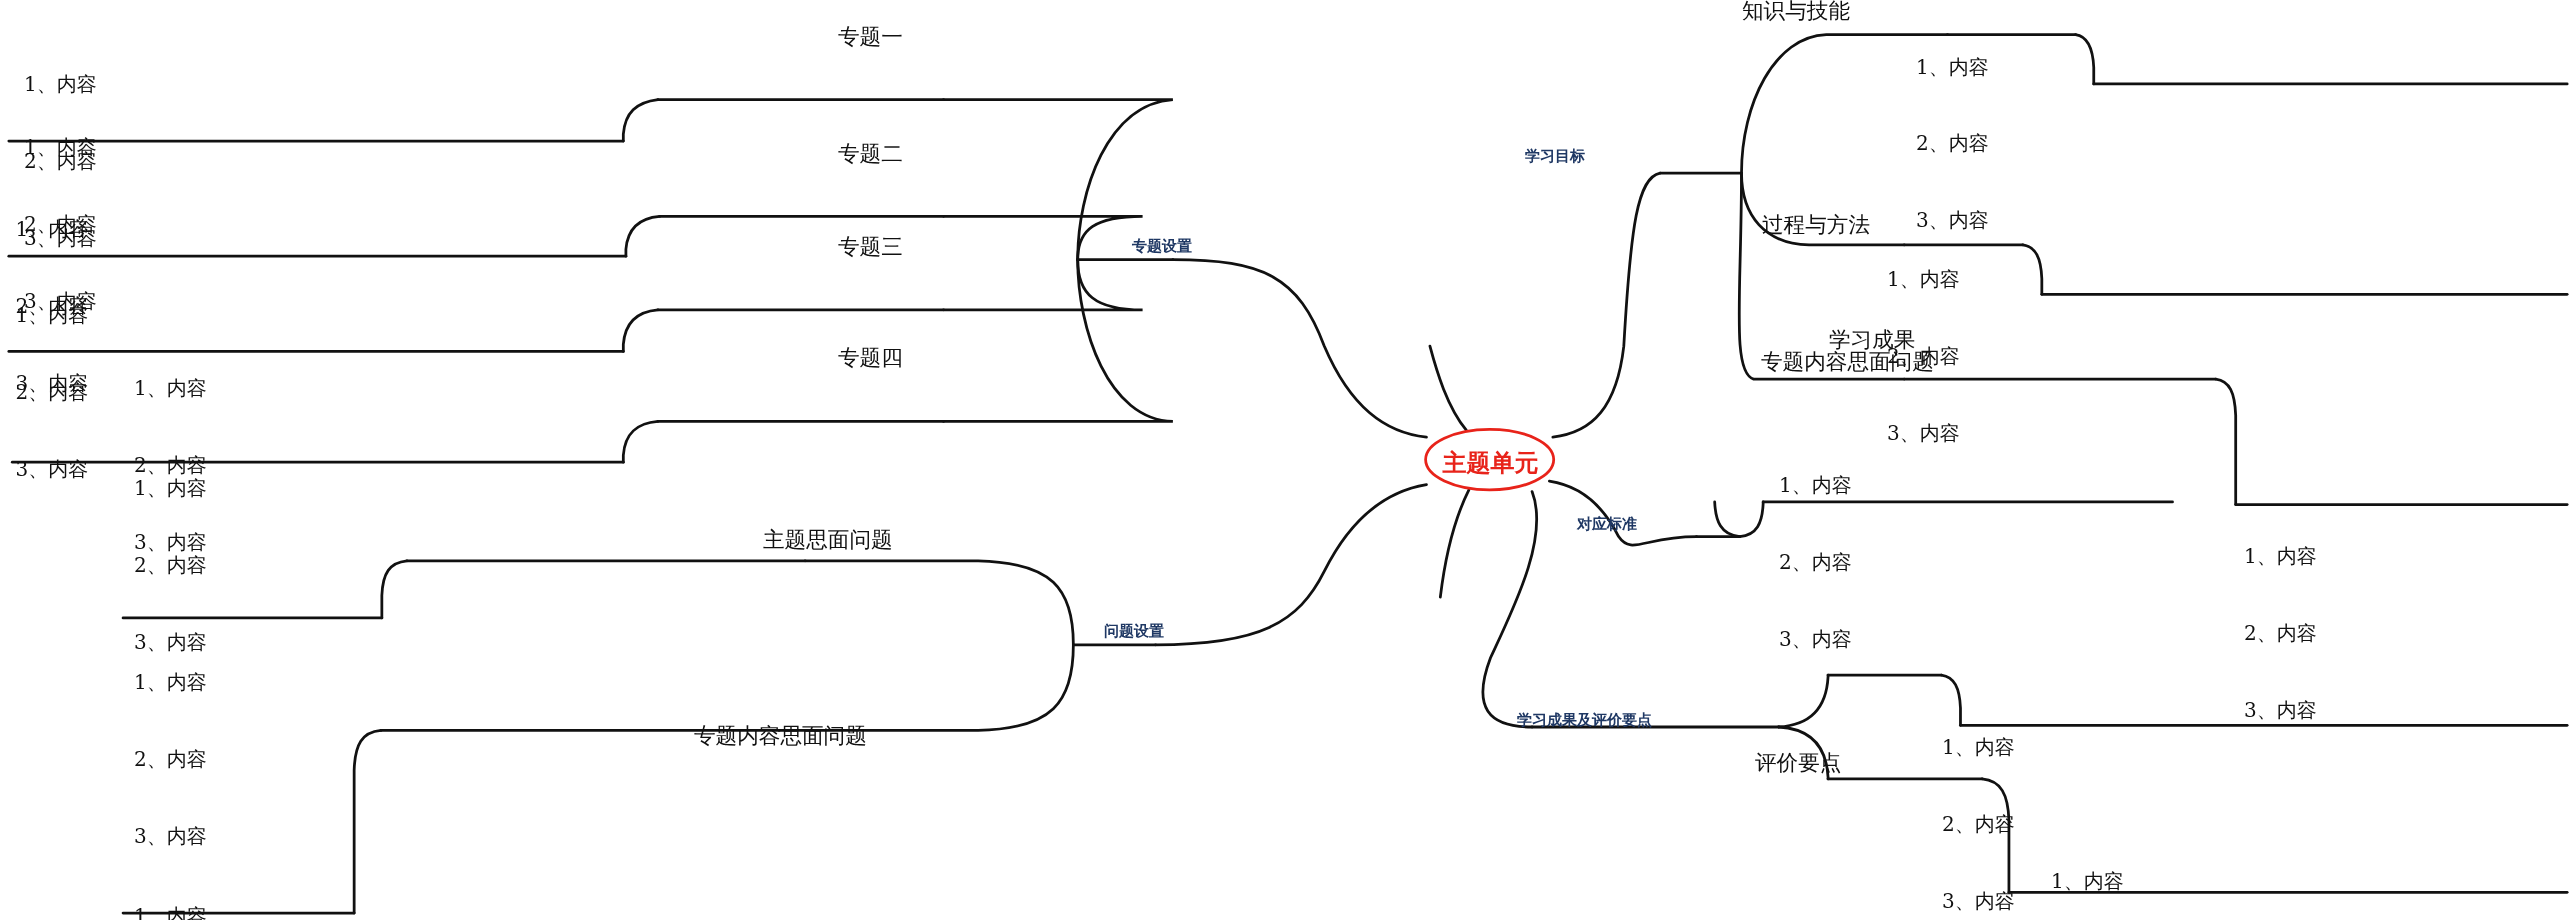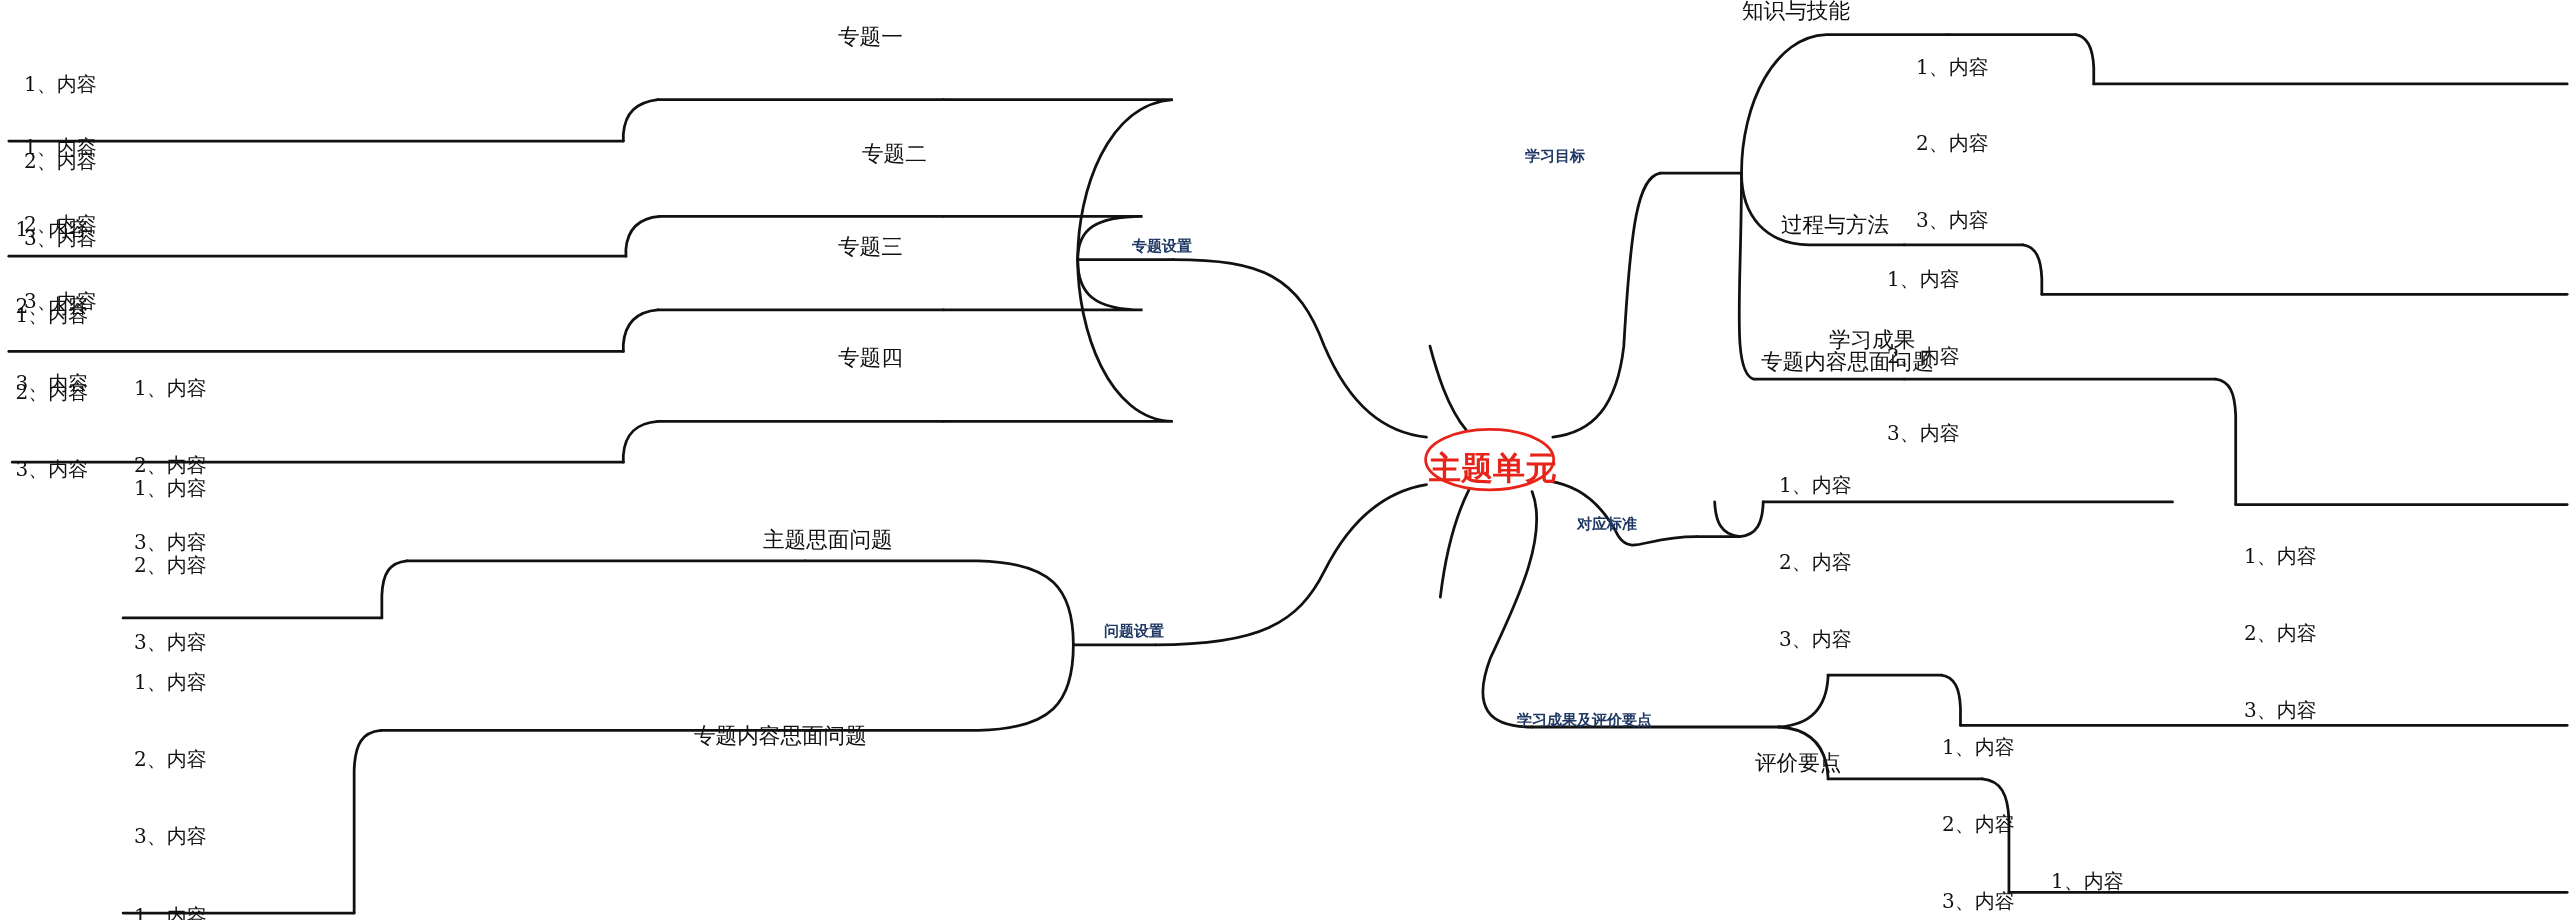--- a/index.html
+++ b/index.html
@@ -23,21 +23,21 @@
   .lvl2{
     color:#111111;font-weight:normal;font-size:21.6px;
     font-family:"DejaVu Serif","Liberation Serif",serif;
   }
   
   .leaf{position:absolute;white-space:pre;line-height:1.28;
     color:#111111;font-size:20px;
     font-family:"DejaVu Serif","Liberation Serif",serif;}
   .leaf div{white-space:pre;}
   .center-text{
-    position:absolute;color:#E8231A;font-weight:bold;font-size:32px;
+    position:absolute;color:#E8231A;font-weight:bold;font-size:24px;
     font-family:"DejaVu Sans","Liberation Sans",sans-serif;
     white-space:nowrap;
   }
 </style>
 </head>
 <body>
 
 <div id="stage">
 
   <svg id="wires" viewBox="0 0 2976 1063" width="2576" height="920" xmlns="http://www.w3.org/2000/svg">
@@ -122,21 +122,21 @@
     </g>
 
     <ellipse cx="1721" cy="531" rx="74" ry="35" fill="#ffffff" stroke="#E8231A" stroke-width="3.2"></ellipse>
   </svg>
 
   <div class="center-text" style="left:1429px;top:447px;width:123px;text-align:center;">主题单元</div>
 
   <div class="lbl lvl1" style="left:1132px;top:239px;">专题设置</div>
 
   <div class="lbl lvl2" style="left:838px;top:26px;">专题一</div>
-  <div class="lbl lvl2" style="left:838px;top:143px;margin-left:24px;">专题二</div>
+  <div class="lbl lvl2" style="left:838px;top:143px;">专题二</div>
   <div class="lbl lvl2" style="left:838px;top:236px;">专题三</div>
   <div class="lbl lvl2" style="left:838px;top:347px;">专题四</div>
 
   <div class="leaf" style="left:24px;top:21px;">
     <div>1、内容</div>
     <div>2、内容</div>
     <div>3、内容</div>
   </div>
   <div class="leaf" style="left:24px;top:84px;">
     <div>1、内容</div>
@@ -176,21 +176,21 @@
   </div>
   <div class="leaf" style="left:134px;top:853px;">
     <div>1、内容</div>
     
     
   </div>
 
   <div class="lbl lvl1" style="left:1525px;top:149px;">学习目标</div>
 
   <div class="lbl lvl2" style="left:1742px;top:0px;">知识与技能</div>
-  <div class="lbl lvl2" style="left:1762px;top:214px;margin-left:19px;">过程与方法</div>
+  <div class="lbl lvl2" style="left:1762px;top:214px;">过程与方法</div>
   <div class="lbl lvl2" style="left:1761px;top:351px;">专题内容思面问题</div>
 
   <div class="leaf" style="left:1916px;top:3.5px;">
     <div>1、内容</div>
     <div>2、内容</div>
     <div>3、内容</div>
   </div>
   <div class="leaf" style="left:1887px;top:216px;">
     <div>1、内容</div>
     <div>2、内容</div>

